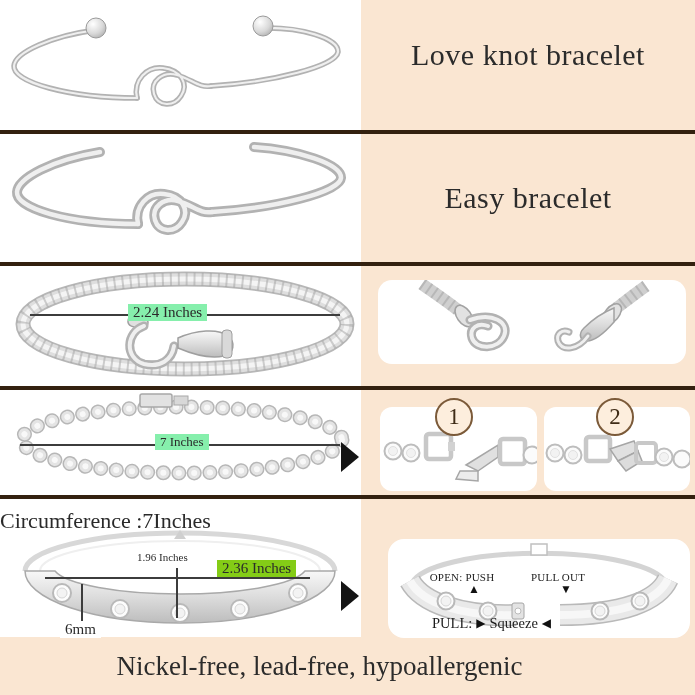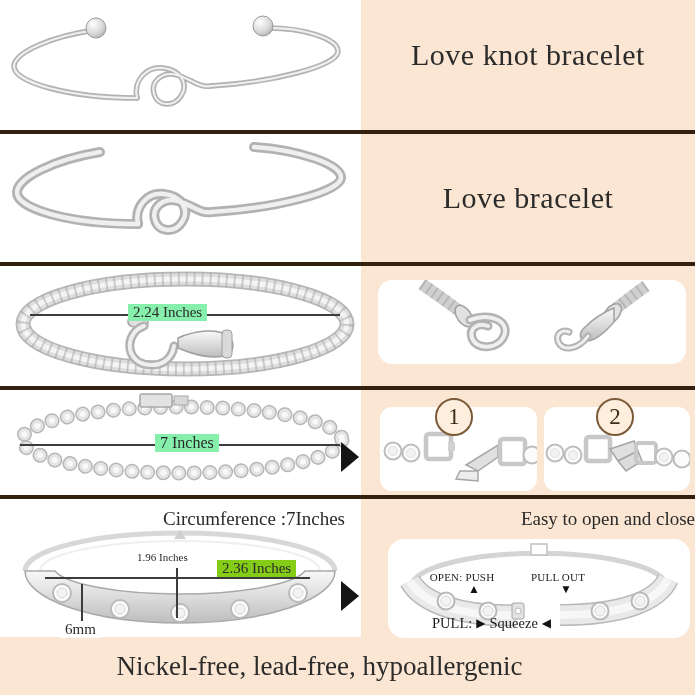--- a/index.html
+++ b/index.html
@@ -16,21 +16,21 @@
     font-size:30px;color:#2b2b2b;letter-spacing:.5px;z-index:2;
   }
   .svg-abs{position:absolute;z-index:1;}
   .panel{position:absolute;background:#ffffff;border-radius:14px;z-index:2;}
   .measure-line{position:absolute;background:#3c3c3c;z-index:2;}
   .measure-label{
     position:absolute;background:#86efac;padding:0 5px;font-size:15px;color:#2a2a2a;
     z-index:3;white-space:nowrap;text-align:center;
   }
   .on-peach{background:transparent;}
-  .big-title{position:absolute;font-size:19px;color:#2a2a2a;text-align:right;z-index:3;white-space:nowrap;}
+  .big-title{position:absolute;font-size:22px;color:#2a2a2a;text-align:left;z-index:3;white-space:nowrap;}
   .step-arrow{
     position:absolute;width:0;height:0;z-index:4;
     border-top:15px solid transparent;border-bottom:15px solid transparent;border-left:18px solid #141414;
   }
   .badge{
     position:absolute;width:34px;height:34px;border-radius:50%;
     border:2px solid #7b5a39;background:#fdeedd;color:#3f2c17;
     display:flex;align-items:center;justify-content:center;font-size:23px;z-index:5;
   }
   .instr{position:absolute;z-index:4;color:#1d1d1d;white-space:nowrap;}
@@ -81,21 +81,21 @@
   <div class="divider" style="top:130px"></div>
 
   <svg class="svg-abs" style="left:0;top:134px" width="361" height="128" viewBox="0 0 361 128">
     <path class="mo" stroke-width="10" d="M 100,18 C 52,26 18,44 17,58 C 16,74 66,90 138,90"></path>
     <path class="mo" stroke-width="10" d="M 212,78 C 276,74 340,58 341,44 C 342,30 298,16 254,13"></path>
     <path class="mo" stroke-width="10" transform="translate(172,76)" d="M -34,14 C -38,-4 -24,-18 -8,-16 C 10,-14 18,0 10,12 C 3,23 -13,23 -17,10 C -21,-3 -8,-13 6,-9 C 22,-4 28,4 40,2"></path>
     <path class="mi" stroke-width="4.5" d="M 100,18 C 52,26 18,44 17,58 C 16,74 66,90 138,90"></path>
     <path class="mi" stroke-width="4.5" d="M 212,78 C 276,74 340,58 341,44 C 342,30 298,16 254,13"></path>
     <path class="mi" stroke-width="4.5" transform="translate(172,76)" d="M -34,14 C -38,-4 -24,-18 -8,-16 C 10,-14 18,0 10,12 C 3,23 -13,23 -17,10 C -21,-3 -8,-13 6,-9 C 22,-4 28,4 40,2"></path>
   </svg>
-  <div class="row-label" style="top:134px;height:128px">Love bracelet</div>
+  <div class="row-label" style="top:134px;height:128px">Easy bracelet</div>
   <div class="divider" style="top:262px"></div>
 
   <svg class="svg-abs" style="left:0;top:266px" width="361" height="120" viewBox="0 0 361 120">
     <ellipse cx="185" cy="58" rx="162" ry="45" fill="none" stroke="#b7b7b7" stroke-width="15"></ellipse>
     <ellipse cx="185" cy="58" rx="162" ry="45" fill="none" stroke="#dedede" stroke-width="11.5"></ellipse>
     <ellipse cx="185" cy="58" rx="162" ry="45" fill="none" stroke="#f4f4f4" stroke-width="5"></ellipse>
     <ellipse cx="185" cy="58" rx="162" ry="45" fill="none" stroke="#9c9c9c" stroke-width="13" stroke-dasharray="2 6" opacity=".45"></ellipse>
     <g transform="translate(168,80)">
       <rect x="-40" y="-30" width="20" height="12" rx="5" fill="#e0e0e0" stroke="#9f9f9f" stroke-width="1.5" transform="rotate(18 -30 -24)"></rect>
       <path class="mo" stroke-width="9" d="M -24,-20 C -42,-14 -44,12 -24,18 C -8,22 4,14 6,0"></path>
@@ -126,21 +126,21 @@
   <div class="divider" style="top:386px"></div>
 
   <svg class="svg-abs" style="left:0;top:390px" width="361" height="105" viewBox="0 0 361 105">
     <ellipse cx="182" cy="50" rx="160" ry="33" fill="none" stroke="#b7b7b7" stroke-width="15" stroke-dasharray="0.1 15.5" stroke-linecap="round"></ellipse>
     <ellipse cx="182" cy="50" rx="160" ry="33" fill="none" stroke="#e4e4e4" stroke-width="12" stroke-dasharray="0.1 15.5" stroke-linecap="round"></ellipse>
     <ellipse cx="182" cy="50" rx="160" ry="33" fill="none" stroke="#f8f8f8" stroke-width="6" stroke-dasharray="0.1 15.5" stroke-linecap="round"></ellipse>
     <rect x="140" y="4" width="32" height="13" rx="2" fill="#e2e2e2" stroke="#a8a8a8" stroke-width="1.5"></rect>
     <rect x="174" y="6" width="14" height="9" fill="#d8d8d8" stroke="#a8a8a8" stroke-width="1"></rect>
   </svg>
   <div class="measure-line" style="left:20px;top:444px;width:320px;height:2px"></div>
-  <div class="measure-label" style="left:155px;top:434px;font-size:16px">7 Inches</div>
+  <div class="measure-label" style="left:155px;top:434px;font-size:13px">7 Inches</div>
   <div class="step-arrow" style="left:341px;top:442px"></div>
 
   <div class="panel" style="left:380px;top:407px;width:157px;height:84px;border-radius:12px">
     <svg width="157" height="84" viewBox="0 0 157 84">
       <circle cx="13" cy="44" r="8.5" fill="#fbfbfb" stroke="#bdbdbd" stroke-width="2"></circle>
       <circle cx="13" cy="44" r="4.5" fill="#f2f2f2" stroke="#e0e0e0" stroke-width="1"></circle>
       <circle cx="31" cy="46" r="8.5" fill="#fbfbfb" stroke="#bdbdbd" stroke-width="2"></circle>
       <circle cx="31" cy="46" r="4.5" fill="#f2f2f2" stroke="#e0e0e0" stroke-width="1"></circle>
       <rect x="46" y="27" width="25" height="25" rx="3" fill="none" stroke="#c8c8c8" stroke-width="4.5"></rect>
       <rect x="68" y="35" width="7" height="9" fill="#d2d2d2"></rect>
@@ -199,21 +199,20 @@
     </g>
   </svg>
   <div class="measure-label on-peach" style="left:132px;top:551px;font-size:11px;background:#fff">1.96 Inches</div>
   <div class="measure-line" style="left:176px;top:568px;width:2px;height:50px"></div>
   <div class="measure-label" style="left:217px;top:560px;background:#84cc16">2.36 Inches</div>
   <div class="measure-line" style="left:45px;top:577px;width:265px;height:2px"></div>
   <div class="measure-line" style="left:81px;top:584px;width:2px;height:37px"></div>
   <div class="measure-label" style="left:60px;top:621px;background:#fff">6mm</div>
   <div class="step-arrow" style="left:341px;top:581px"></div>
 
-  <div class="big-title" style="left:375px;top:508px;width:320px">Easy to open and close</div>
   <div class="panel" style="left:388px;top:539px;width:302px;height:99px;border-radius:16px">
     <svg width="302" height="99" viewBox="0 0 302 99">
       <path d="M 24,44 A 128 34 0 0 1 278,44" fill="none" stroke="#d4d4d4" stroke-width="5"></path>
       <rect x="143" y="5" width="16" height="11" fill="#ffffff" stroke="#c0c0c0" stroke-width="1.5"></rect>
       <path d="M 22,42 C 34,64 74,78 128,76" fill="none" stroke="#b9b9b9" stroke-width="22"></path>
       <path d="M 22,42 C 34,64 74,78 128,76" fill="none" stroke="#e9e9e9" stroke-width="19"></path>
       <path d="M 22,42 C 34,64 74,78 128,76" fill="none" stroke="#f7f7f7" stroke-width="8"></path>
       <rect x="124" y="64" width="12" height="16" rx="2" fill="#e3e3e3" stroke="#a6a6a6" stroke-width="1"></rect>
       <circle cx="130" cy="72" r="3" fill="#fdfdfd" stroke="#bbbbbb" stroke-width="1"></circle>
       <path d="M 280,40 C 270,62 234,76 172,76" fill="none" stroke="#b9b9b9" stroke-width="22"></path>

